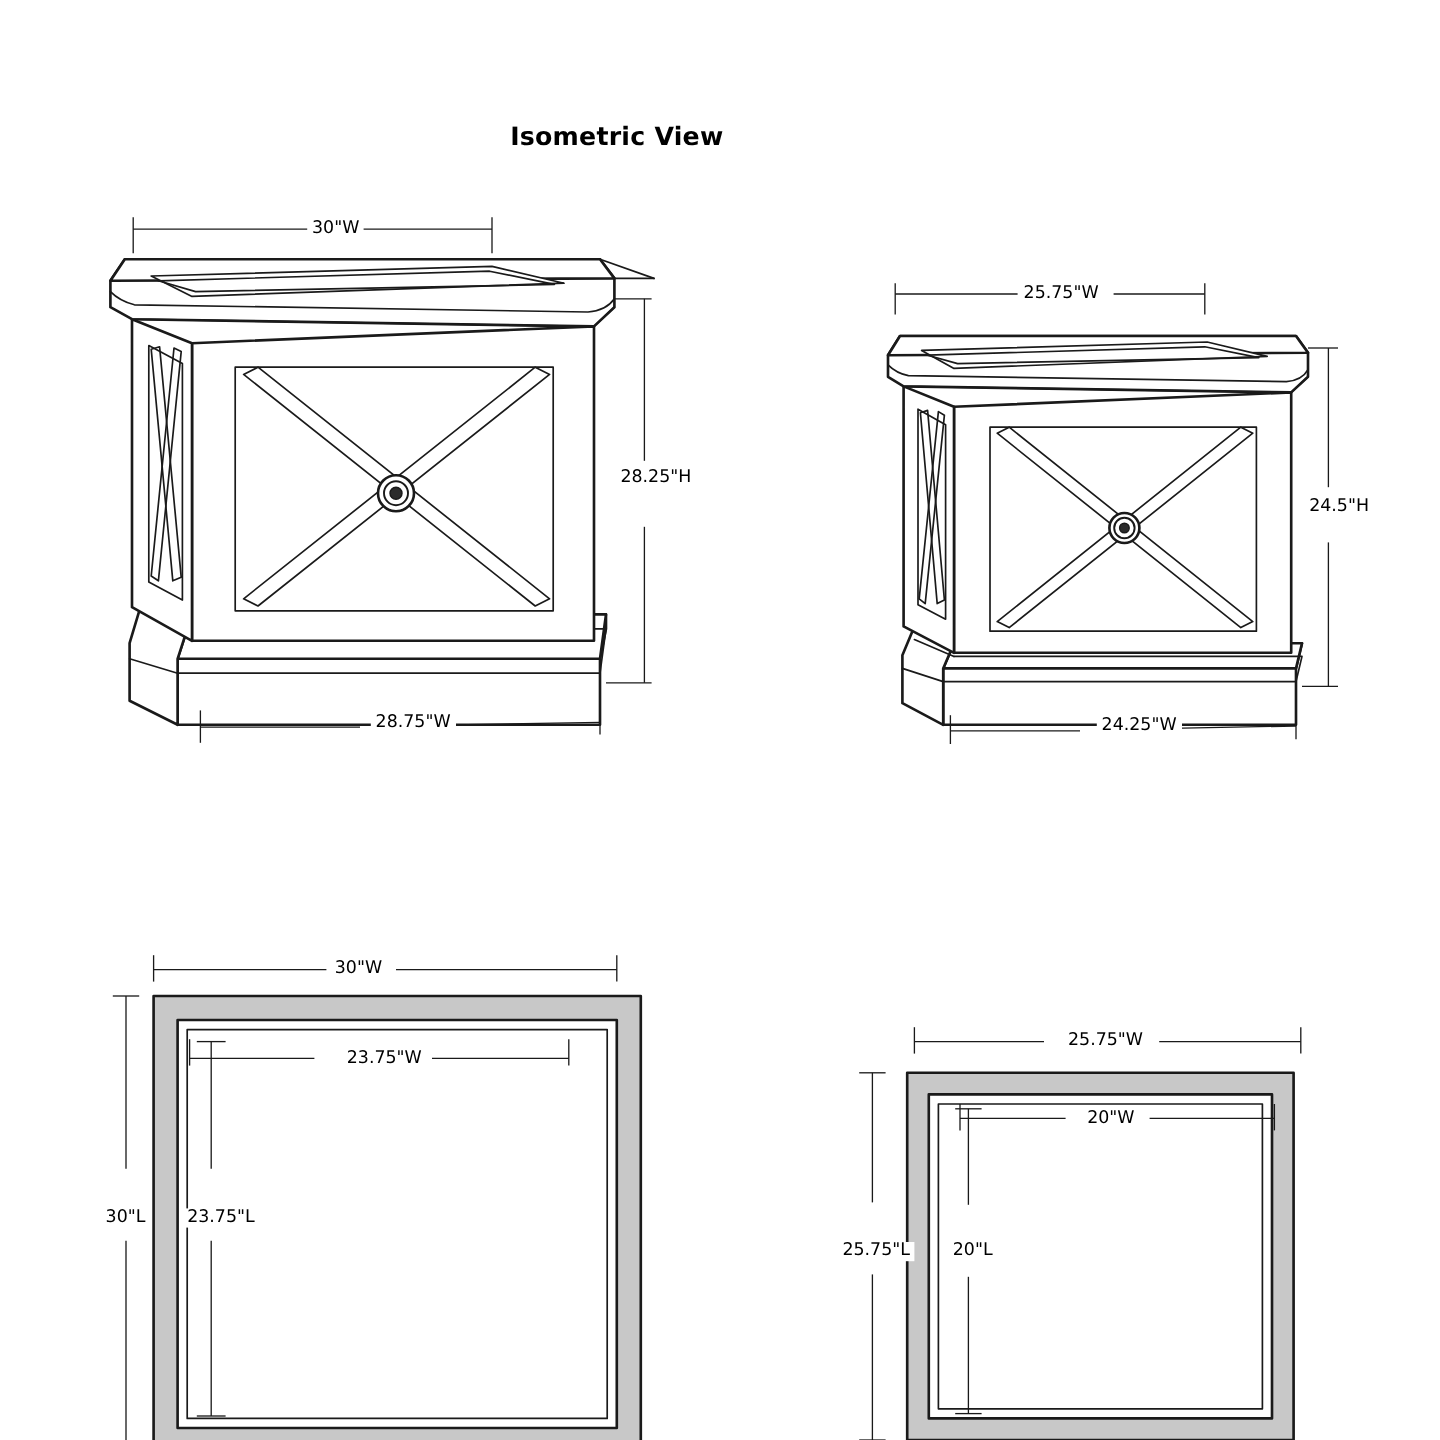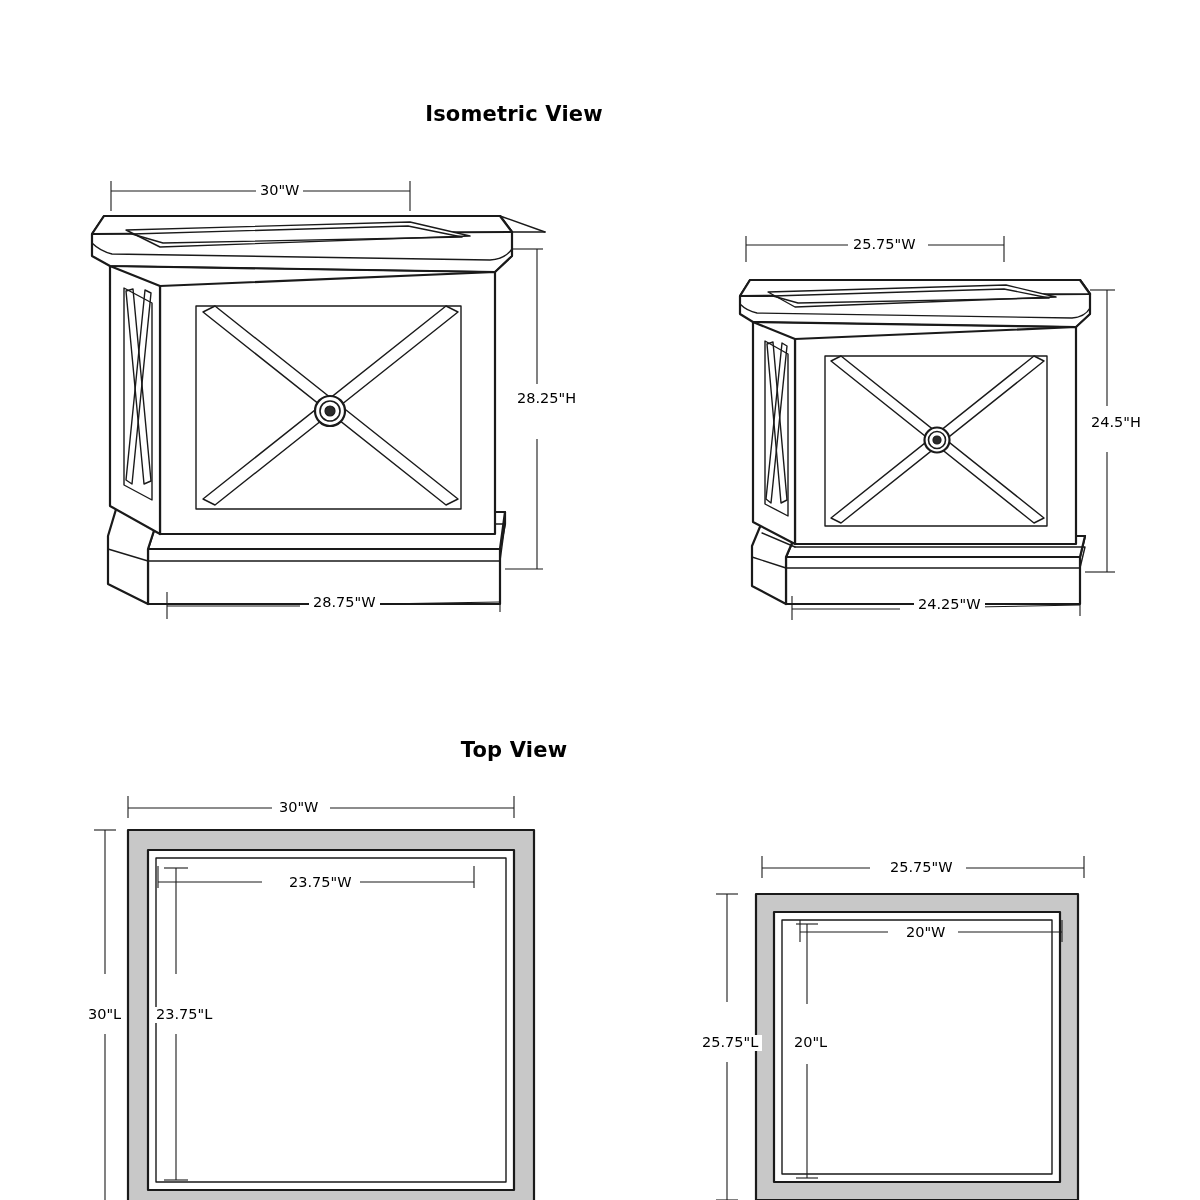--- a/index.html
+++ b/index.html
@@ -36,21 +36,20 @@
     padding: 0 4px;
     line-height: 1.1;
   }
 </style>
 </head>
 <body>
 
 <div class="page">
 
   <div class="section-title" id="iso-title">Isometric View</div>
-  <div class="section-title" id="top-title">Top View</div>
 
   <svg class="svg-layer" viewBox="0 0 1200 1200">
     <defs>
       <style>
         .ln { fill:none; stroke:#1a1a1a; stroke-width:2.2; stroke-linejoin:round; stroke-linecap:round; }
         .ln-thin { fill:none; stroke:#1a1a1a; stroke-width:1.4; stroke-linejoin:round; stroke-linecap:round; }
         .fillw { fill:#ffffff; stroke:#1a1a1a; stroke-width:2.2; stroke-linejoin:round; }
         .fillw-thin { fill:#ffffff; stroke:#1a1a1a; stroke-width:1.4; stroke-linejoin:round; }
         .fillgray { fill:#c8c8c8; stroke:#1a1a1a; stroke-width:2.2; stroke-linejoin:round; }
         .dim { fill:none; stroke:#1a1a1a; stroke-width:1.1; }

